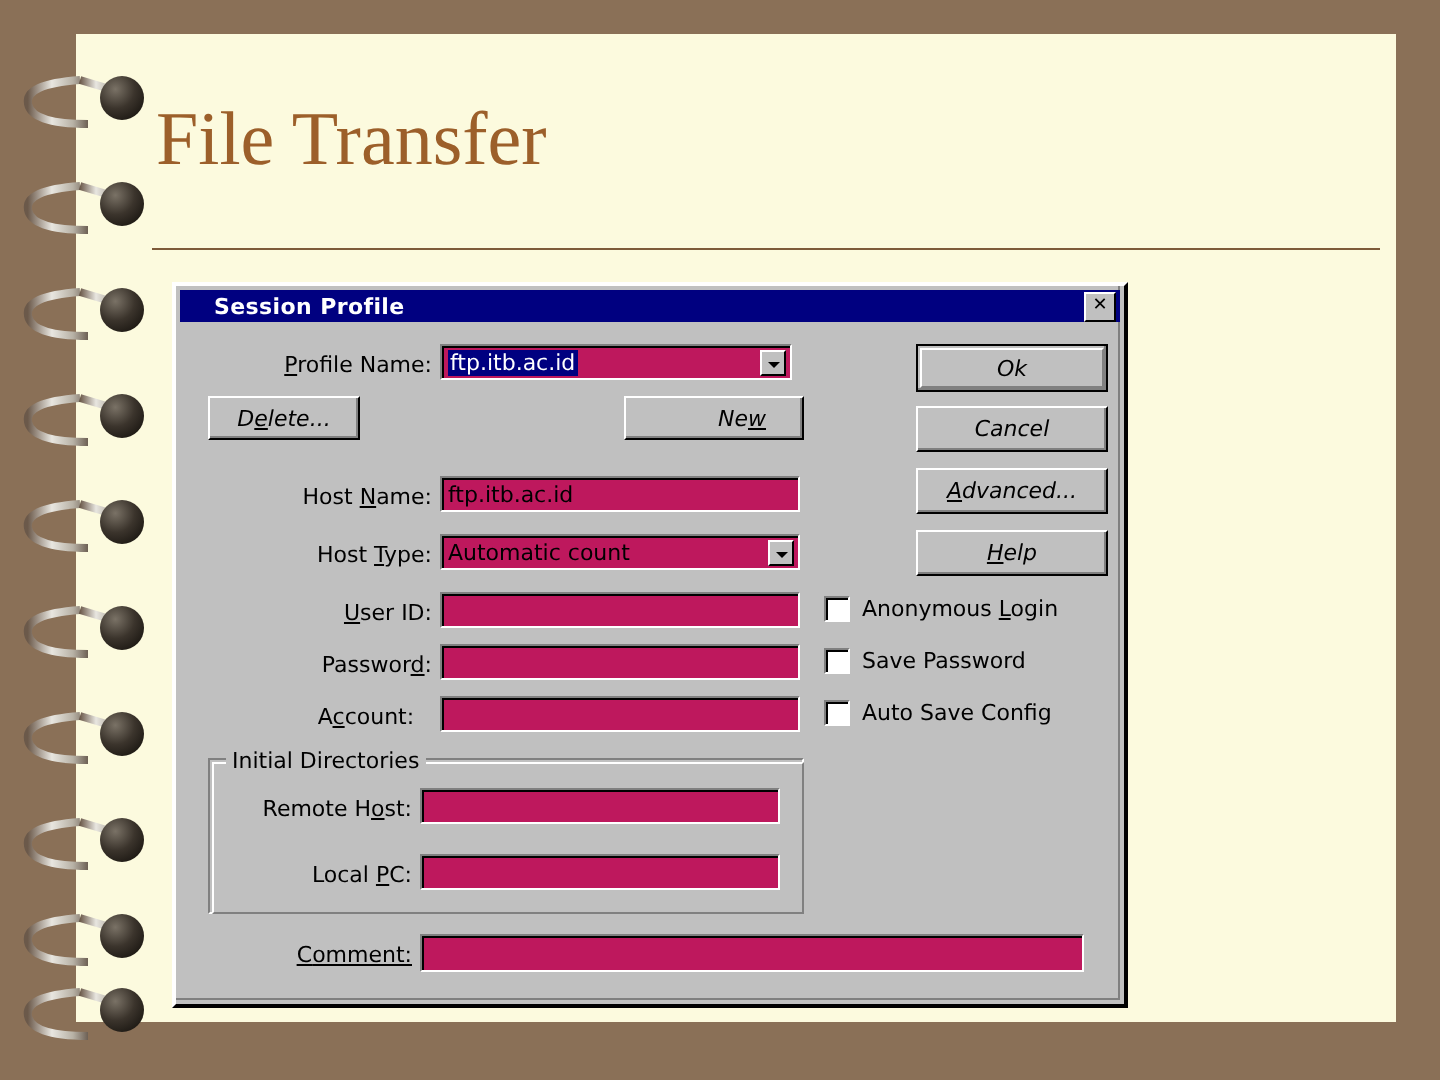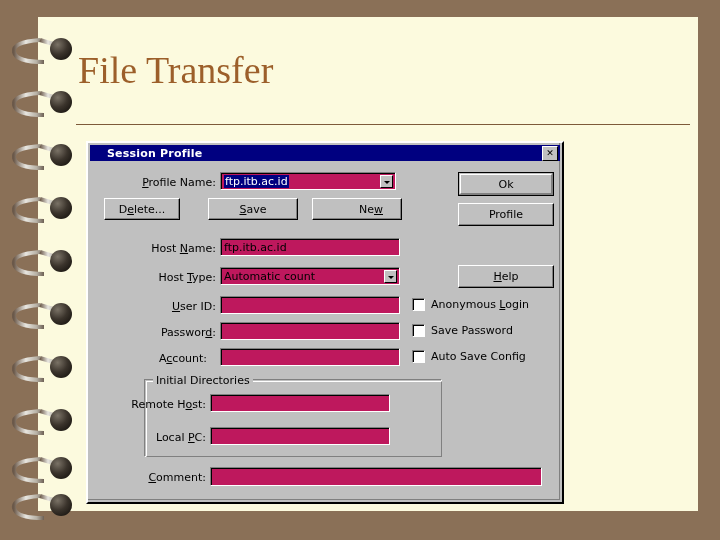--- a/index.html
+++ b/index.html
@@ -180,20 +180,21 @@
     border-right: 1px solid #000000;
     border-bottom: 1px solid #000000;
     box-sizing: border-box;
     font-size: 11px;
     color: #000;
     display: flex;
     align-items: center;
     justify-content: center;
     text-align: left;
     white-space: nowrap;
+    font-style: italic;
   }
   .btn::after {
     content: "";
     position: absolute;
     left: 0; top: 0; right: 0; bottom: 0;
     border-right: 1px solid #808080;
     border-bottom: 1px solid #808080;
     pointer-events: none;
   }
   .btn.default {
@@ -346,23 +347,20 @@
 
     <div class="lbl" style="left:42px; top:33px; width:86px;"><u>P</u>rofile Name:</div>
     <div class="field combo" style="left:132px; top:29px; width:176px; height:18px;">
       <span class="sel">ftp.itb.ac.id</span>
       <span class="arrow"></span>
     </div>
 
     <div class="btn" style="left:16px; top:55px; width:76px; height:22px;">
       <span>D<u>e</u>lete...</span>
     </div>
-    <div class="btn" style="left:120px; top:55px; width:90px; height:22px;">
-      <span><u>S</u>ave</span>
-    </div>
     <div class="btn" style="left:224px; top:55px; width:90px; height:22px;padding-left:28px;">
       <span>Ne<u>w</u></span>
     </div>
 
     <div class="lbl" style="left:50px; top:99px; width:78px;text-align:right;">Host <u>N</u>ame:</div>
     <div class="field" style="left:132px; top:95px; width:180px; height:18px;">
       <span>ftp.itb.ac.id</span>
     </div>
 
     <div class="lbl" style="left:56px; top:128px; width:72px;">Host <u>T</u>ype:</div>
@@ -397,38 +395,41 @@
     <div class="cb-row" style="left:324px; top:207px;">
       <span class="cbox"></span>
       <span>Auto Save Config</span>
     </div>
 
     <div class="btn default" style="left:370px; top:29px; width:96px; height:24px;">
       <span class="inner"></span>
       <span>Ok</span>
     </div>
     <div class="btn" style="left:370px; top:60px; width:96px; height:23px;">
-      <span>Profile</span>
+      <span>Cancel</span>
+    </div>
+    <div class="btn" style="left:370px; top:91px; width:96px; height:23px;">
+      <span><u>A</u>dvanced...</span>
     </div>
     <div class="btn" style="left:370px; top:122px; width:96px; height:23px;">
       <span><u>H</u>elp</span>
     </div>
 
-    <div class="groupbox" style="left:16px; top:236px; width:298px; height:78px;margin-left:40px;">
+    <div class="groupbox" style="left:16px; top:236px; width:298px; height:78px;">
       <span class="gb2"></span>
       <span class="gb-label">Initial Directories</span>
     </div>
     <div class="lbl" style="left:30px; top:255px; width:88px;">Remote H<u>o</u>st:</div>
     <div class="field" style="left:122px; top:251px; width:180px; height:18px;">
       <span></span>
     </div>
     <div class="lbl" style="left:56px; top:288px; width:62px;">Local <u>P</u>C:</div>
     <div class="field" style="left:122px; top:284px; width:180px; height:18px;">
       <span></span>
     </div>
 
-    <div class="lbl" style="left:56px; top:328px; width:62px;"><u>C</u>omment:</div>
+    <div class="lbl" style="left:56px; top:328px; width:62px;text-decoration:underline;"><u>C</u>omment:</div>
     <div class="field" style="left:122px; top:324px; width:332px; height:19px;">
       <span></span>
     </div>
 
   </div>
 </div>
 
 </body></html>

